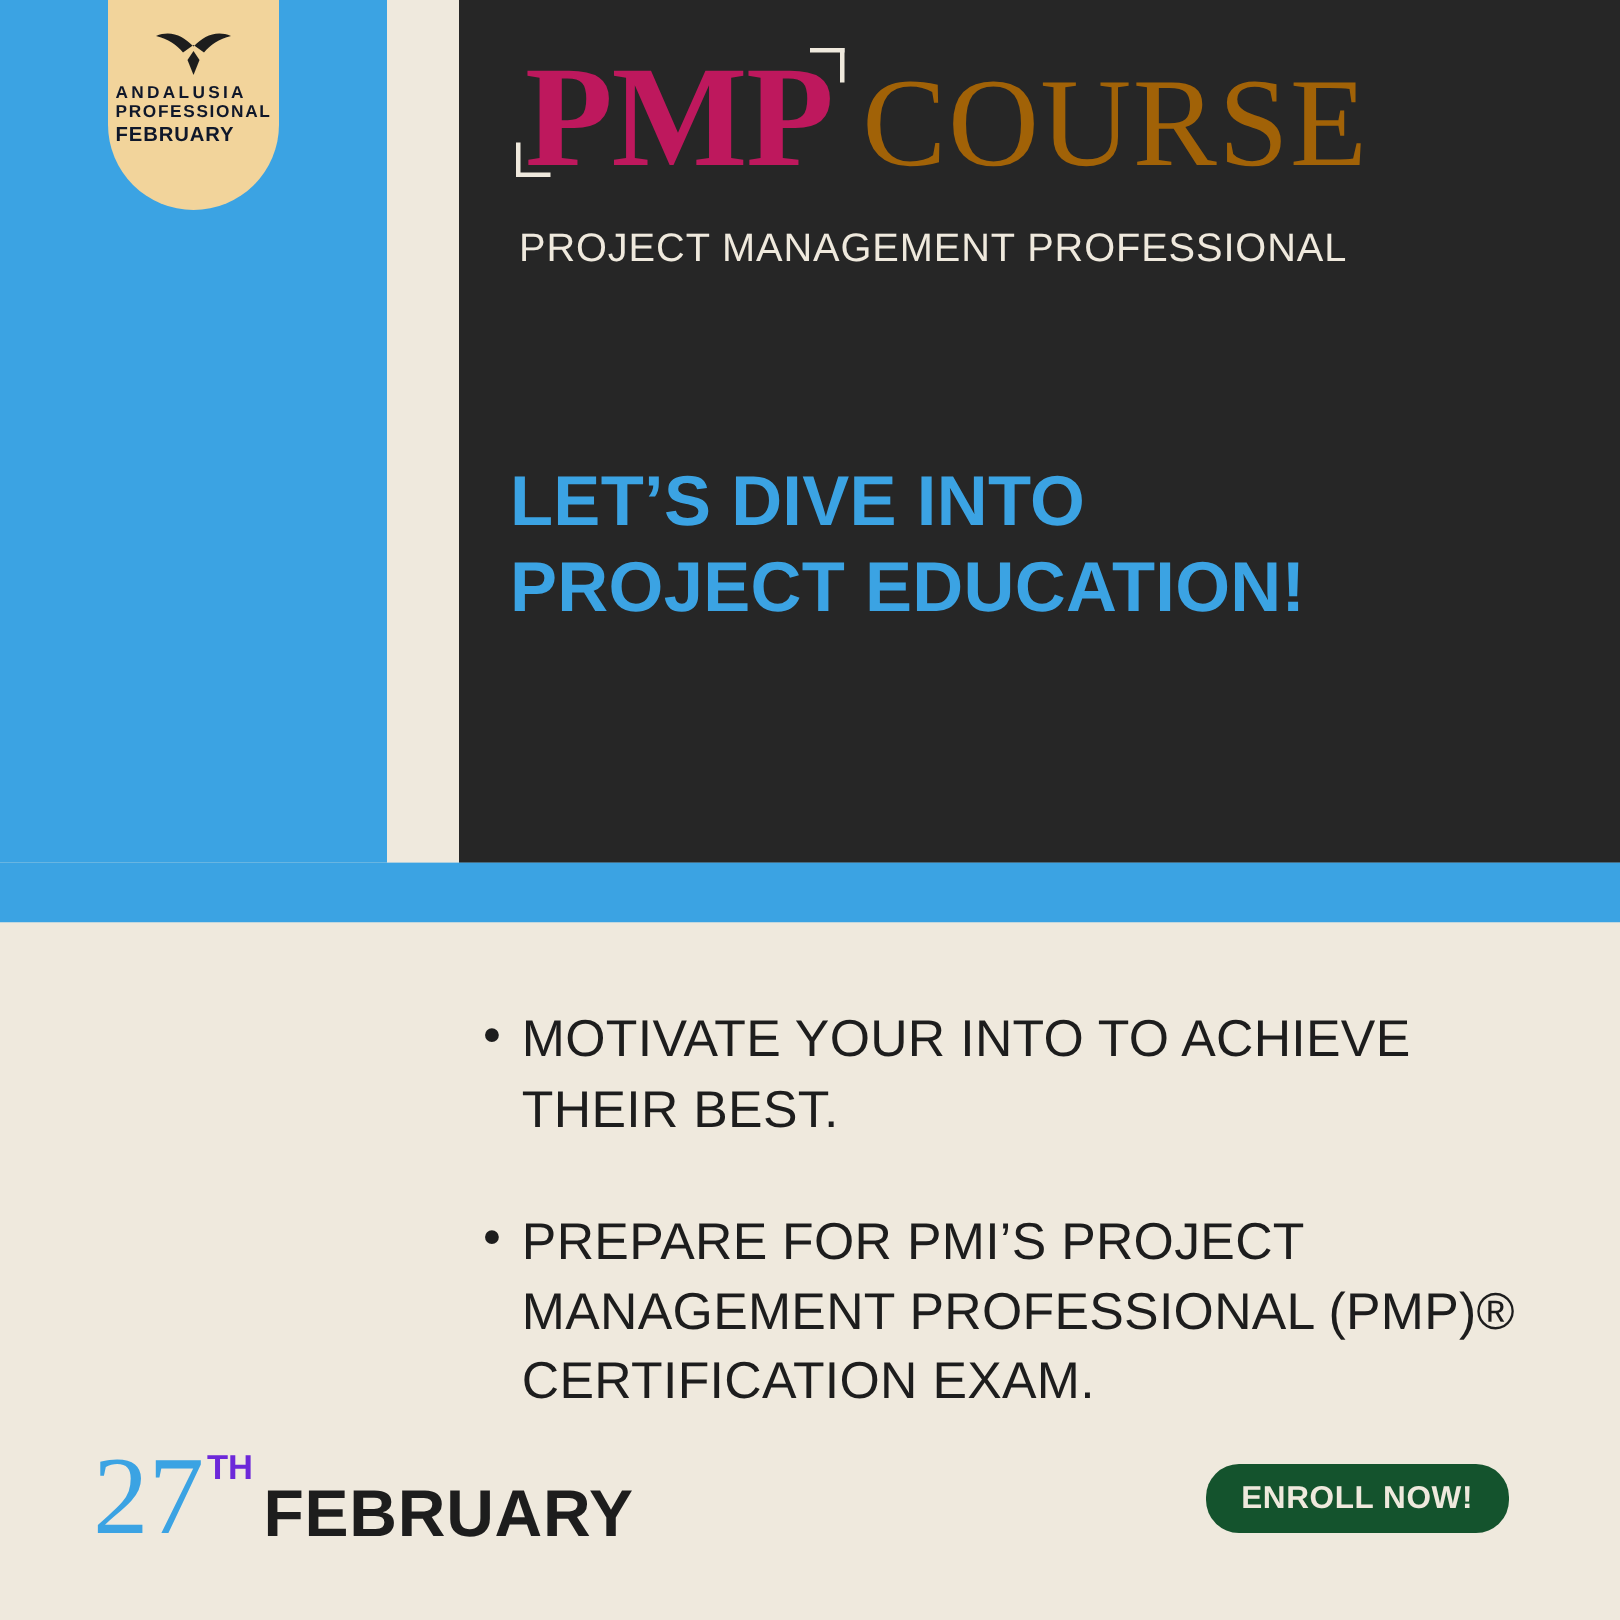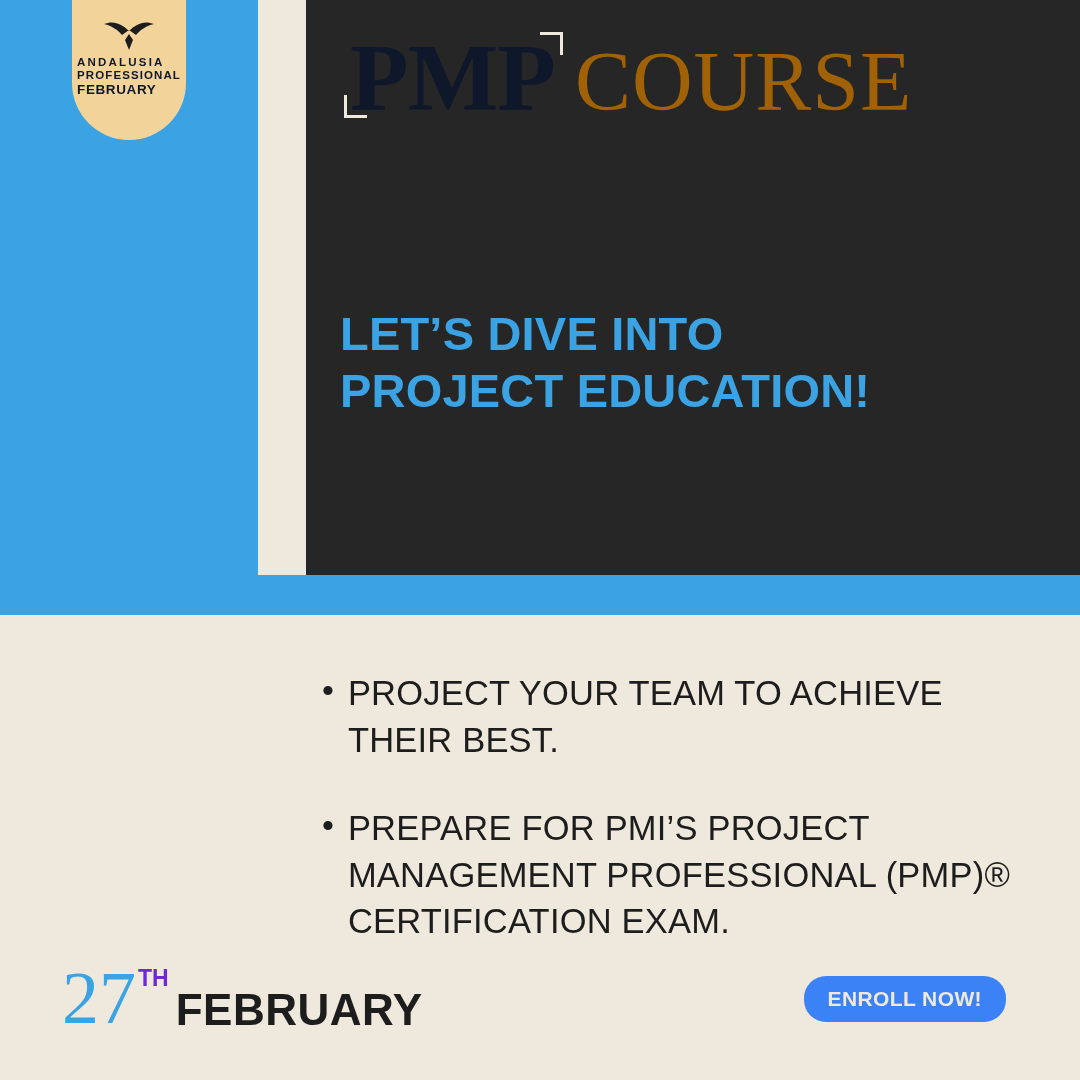--- a/index.html
+++ b/index.html
@@ -104,21 +104,21 @@
   }
   .pmp-wrap {
     position: relative;
     display: inline-block;
     padding: 0 6px;
   }
   .pmp {
     font-family: "Liberation Serif", serif;
     font-weight: bold;
     font-size: 96px;
-    color: #0f172a;
+    color: #be185d;
     letter-spacing: -1px;
     line-height: 1;
   }
   .bracket-bl {
     position: absolute;
     left: 0px;
     bottom: 8px;
     width: 20px;
     height: 20px;
     border-left: 3px solid #efe9dd;
@@ -222,21 +222,21 @@
     color: #1d1d1d;
     margin-left: 7px;
     letter-spacing: 0.5px;
     line-height: 1;
   }
 
   .enroll {
     position: absolute;
     right: 74px;
     bottom: 58px;
-    background: #3b82f6;
+    background: #14532d;
     color: #efe9dd;
     font-size: 21px;
     font-weight: bold;
     letter-spacing: 0.4px;
     padding: 11px 24px;
     border-radius: 22px;
     border: none;
     cursor: pointer;
     font-family: "Liberation Sans", sans-serif;
   }
@@ -265,32 +265,33 @@
 
   <div class="title-row">
     <span class="pmp-wrap">
       <span class="bracket-bl"></span>
       <span class="bracket-tr"></span>
       <span class="pmp">PMP</span>
     </span>
     <span class="course">COURSE</span>
   </div>
 
+  <div class="subtitle">PROJECT MANAGEMENT PROFESSIONAL</div>
 
   <div class="headline">
     <div>LET’S DIVE INTO</div>
     <div>PROJECT EDUCATION!</div>
   </div>
 
   <div class="bottom">
 
     <div class="bullets">
       <div class="bullet">
         <span class="dot">•</span>
-        <span class="txt">PROJECT YOUR TEAM TO ACHIEVE THEIR BEST.</span>
+        <span class="txt">MOTIVATE YOUR INTO TO ACHIEVE THEIR BEST.</span>
       </div>
       <div class="bullet">
         <span class="dot">•</span>
         <span class="txt">PREPARE FOR PMI’S PROJECT MANAGEMENT PROFESSIONAL (PMP)® CERTIFICATION EXAM.</span>
       </div>
     </div>
 
     <div class="date-block">
       <span class="date-num">27</span>
       <span class="date-sup">TH</span>

